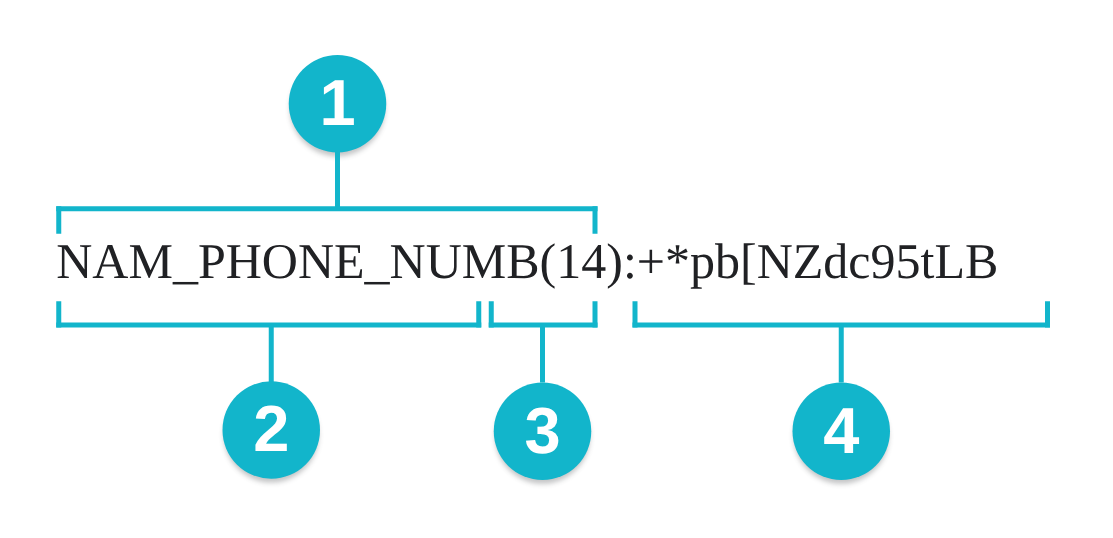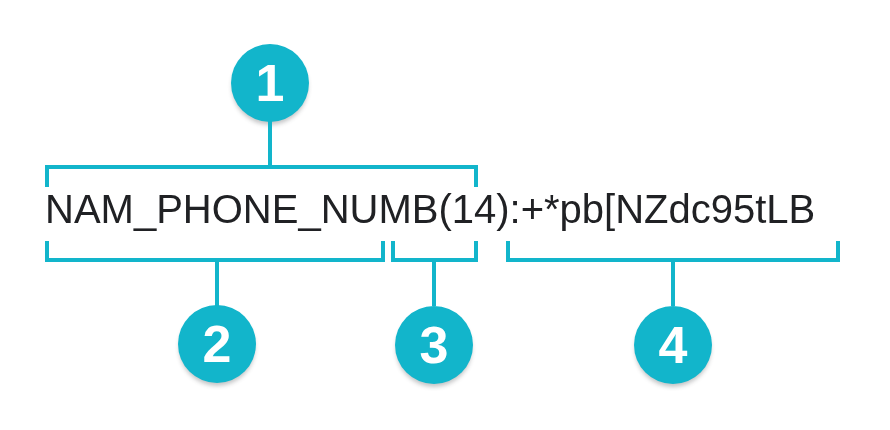--- a/index.html
+++ b/index.html
@@ -4,21 +4,21 @@
 <style>
   html,body{margin:0;padding:0;background:#fff;}
   .canvas{
     position:relative;width:890px;height:430px;
     background:var(--background,#ffffff);
     font-family:"Liberation Sans",sans-serif;
     overflow:hidden;
   }
   .token{
     position:absolute;left:45px;top:189px;
-    font-family:Liberation Sans, sans-serif;
+    font-family:Liberation Serif, serif;
     font-size:40px;line-height:40px;letter-spacing:0;
     color:var(--text,#202124);white-space:pre;
   }
   .marker{
     position:absolute;width:78px;height:78px;border-radius:50%;
     background:var(--accent,#12b5cb);
     color:var(--marker-label,#ffffff);
     display:flex;align-items:center;justify-content:center;
     font-weight:bold;font-size:52px;line-height:1;
     box-shadow:0 4px 4px -1px rgba(60,64,67,0.30);

